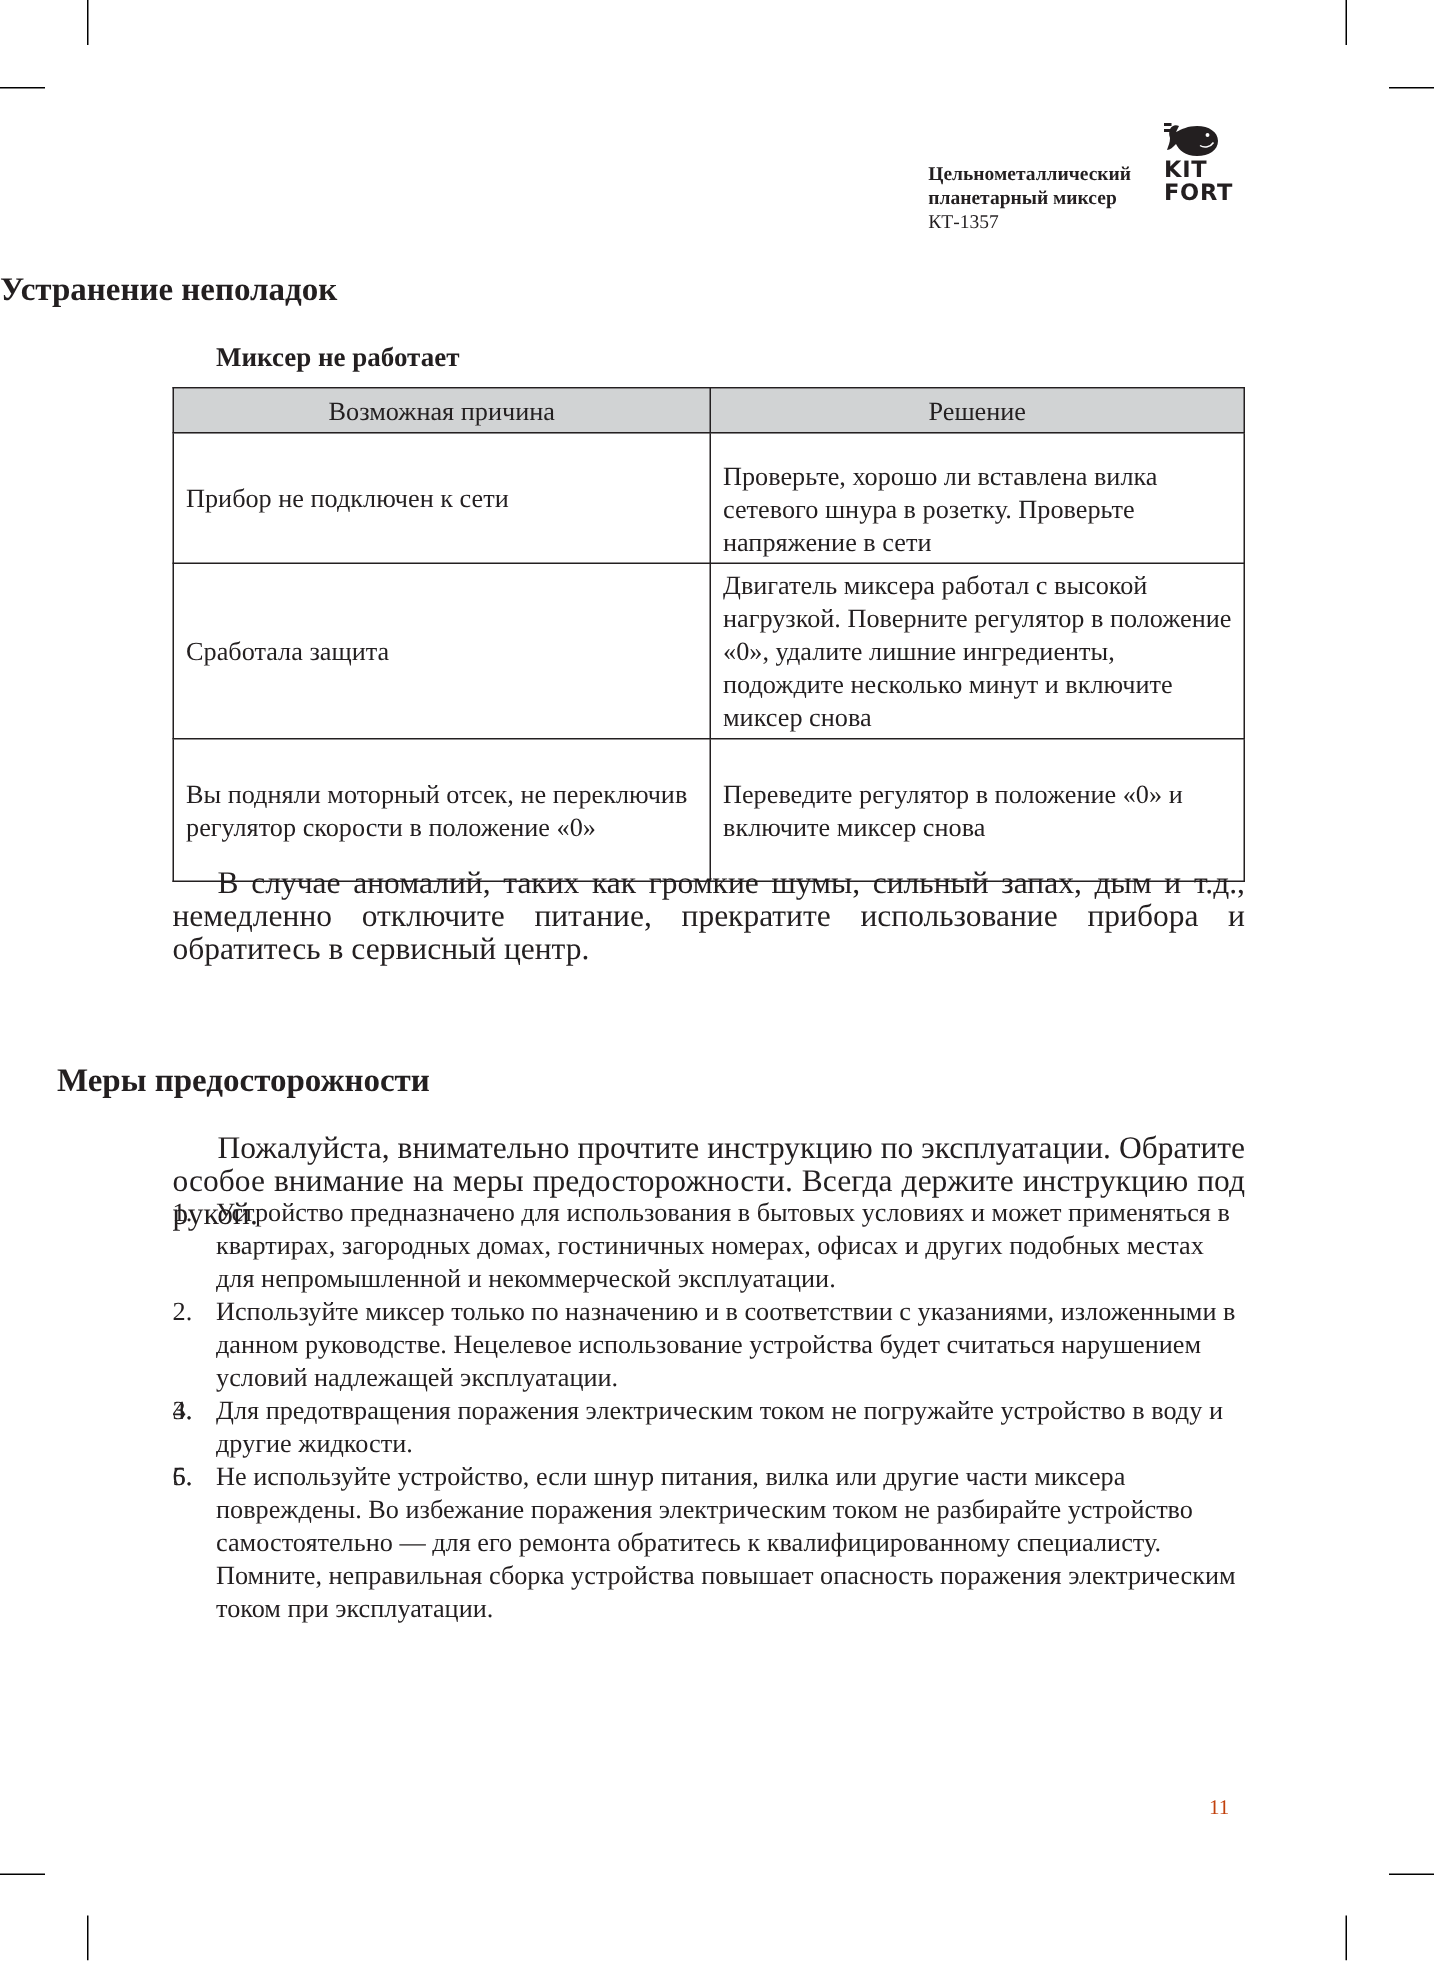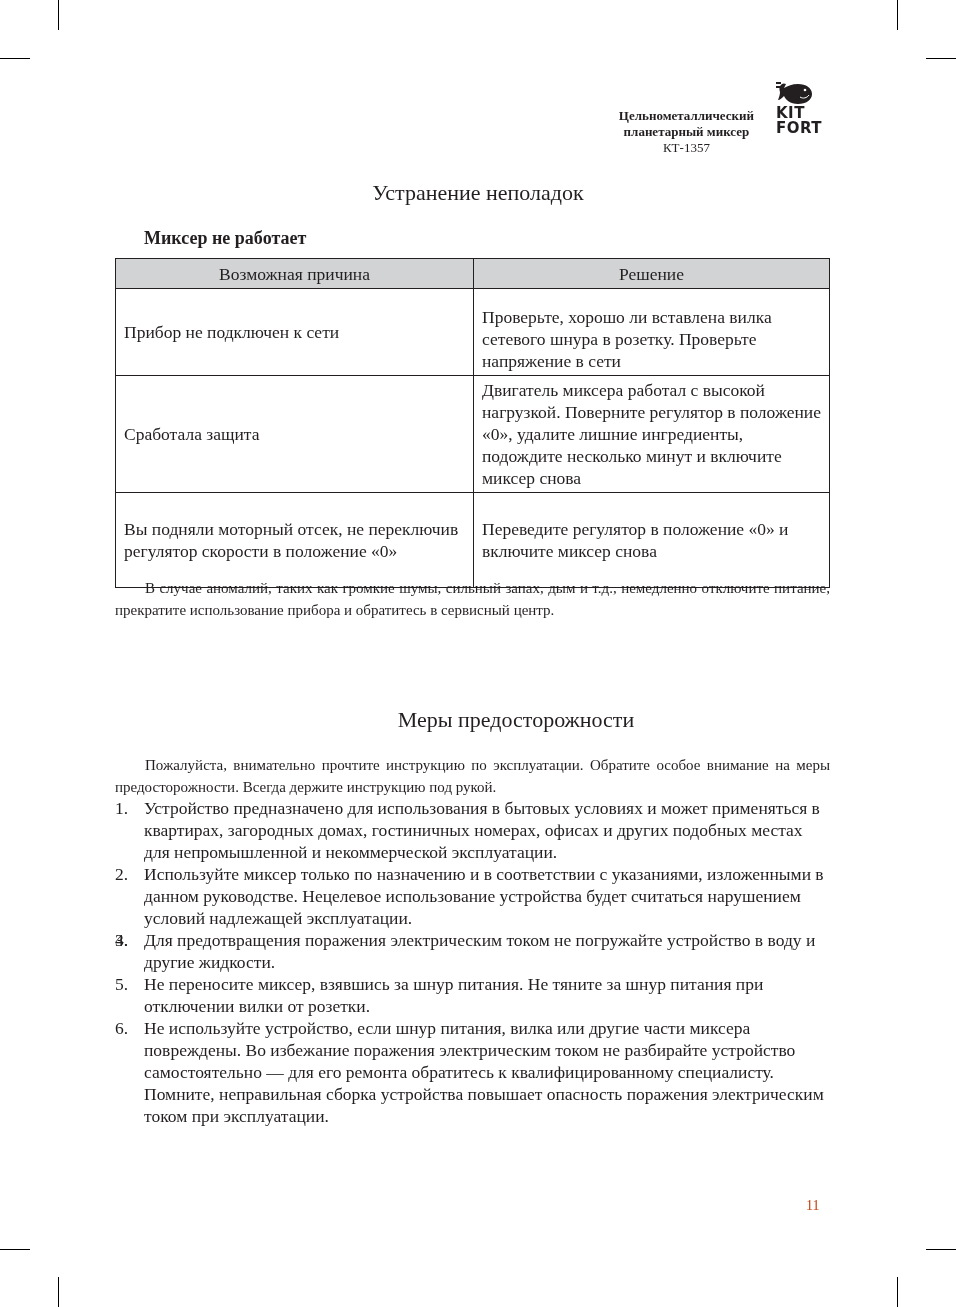--- a/index.html
+++ b/index.html
@@ -1,35 +1,35 @@
 <!DOCTYPE html>
 <html><head>
 <meta charset="utf-8">
 <style>
   html, body { margin:0; padding:0; background:#ffffff; }
   body { width:956px; height:1307px; position:relative; overflow:hidden;
          font-family:"Liberation Serif", "DejaVu Serif", serif; color:#231f20; }
   .crop { position:absolute; background:#000; }
   .header { position:absolute; left:560px; top:78px; width:280px; height:80px; }
-  .header-text { position:absolute; right:86px; top:30px; text-align:center;
+  .header-text { position:absolute; right:86px; top:30px; text-align:left;
                  font-size:13px; line-height:16px; }
   .header-text .b { font-weight:bold; }
   .logo { position:absolute; right:0; top:0; width:70px; height:65px; }
   .logo-word { position:absolute; left:6px; top:28px; font-family:"DejaVu Sans", sans-serif;
                font-weight:bold; font-size:15px; line-height:15px; letter-spacing:0.5px; }
-  h1 { position:absolute; left:0; width:956px; text-align:center; margin:0;
-       font-size:22px; font-weight:normal; }
+  h1 { position:absolute; left:0; width:956px; margin:0;
+       font-size:22px; font-weight:bold; }
   .subhead { position:absolute; left:144px; top:228px; font-size:18px; font-weight:bold; margin:0; }
   table.trouble { position:absolute; left:115px; top:258px; width:715px;
                   border-collapse:collapse; font-size:17.5px; line-height:22px; }
   table.trouble th, table.trouble td { border:1px solid #231f20; padding:0 8px; vertical-align:middle; }
   table.trouble th { background:#d1d3d4; font-weight:normal; height:29px; text-align:center; }
   table.trouble td { text-align:left; }
   .col1 { width:341px; }
-  p.body { position:absolute; left:115px; width:715px; margin:0; font-size:15px; line-height:22px;
+  p.body { position:absolute; left:115px; width:715px; margin:0; font-size:21px; line-height:22px;
            text-indent:30px; text-align:justify; }
   ol.prec { position:absolute; left:115px; top:797px; width:715px; margin:0; padding:0;
             list-style:none; font-size:17.5px; line-height:22px; }
   ol.prec li { position:relative; padding-left:29px; }
   ol.prec li .num { position:absolute; left:0; top:0; }
   .page-num { position:absolute; left:806px; top:1198px; font-size:14px; color:#c2410c; }
 </style>
 </head>
 <body>
 
@@ -92,17 +92,17 @@
 <p class="body" style="top:577px;">В случае аномалий, таких как громкие шумы, сильный запах, дым и т.д., немедленно отключите питание, прекратите использование прибора и обратитесь в сервисный центр.</p>
 
 <h1 style="top:707px;padding-left:38px;">Меры предосторожности</h1>
 <p class="body" style="top:754px;">Пожалуйста, внимательно прочтите инструкцию по эксплуатации. Обратите особое внимание на меры предосторожности. Всегда держите инструкцию под рукой.</p>
 
 <ol class="prec">
   <li><span class="num">1.</span><span>Устройство предназначено для использования в бытовых условиях и может применяться в квартирах, загородных домах, гостиничных номерах, офисах и других подобных местах для непромышленной и некоммерческой эксплуатации.</span></li>
   <li><span class="num">2.</span><span>Используйте миксер только по назначению и в соответствии с указаниями, изложенными в данном руководстве. Нецелевое использование устройства будет считаться нарушением условий надлежащей эксплуатации.</span></li>
   <li><span class="num">3.</span></li>
   <li><span class="num">4.</span><span>Для предотвращения поражения электрическим током не погружайте устройство в воду и другие жидкости.</span></li>
-  <li><span class="num">5.</span><span>Не переносите миксер, взявшись за шнур питания. Не тяните за шнур питания при отключении вилки от розетки.</span></li>
+  <li><span class="num">5.</span></li>
   <li><span class="num">6.</span><span>Не используйте устройство, если шнур питания, вилка или другие части миксера повреждены. Во избежание поражения электрическим током не разбирайте устройство самостоятельно — для его ремонта обратитесь к квалифицированному специалисту. Помните, неправильная сборка устройства повышает опасность поражения электрическим током при эксплуатации.</span></li>
 </ol>
 
 <div class="page-num">11</div>
 
 </body></html>

